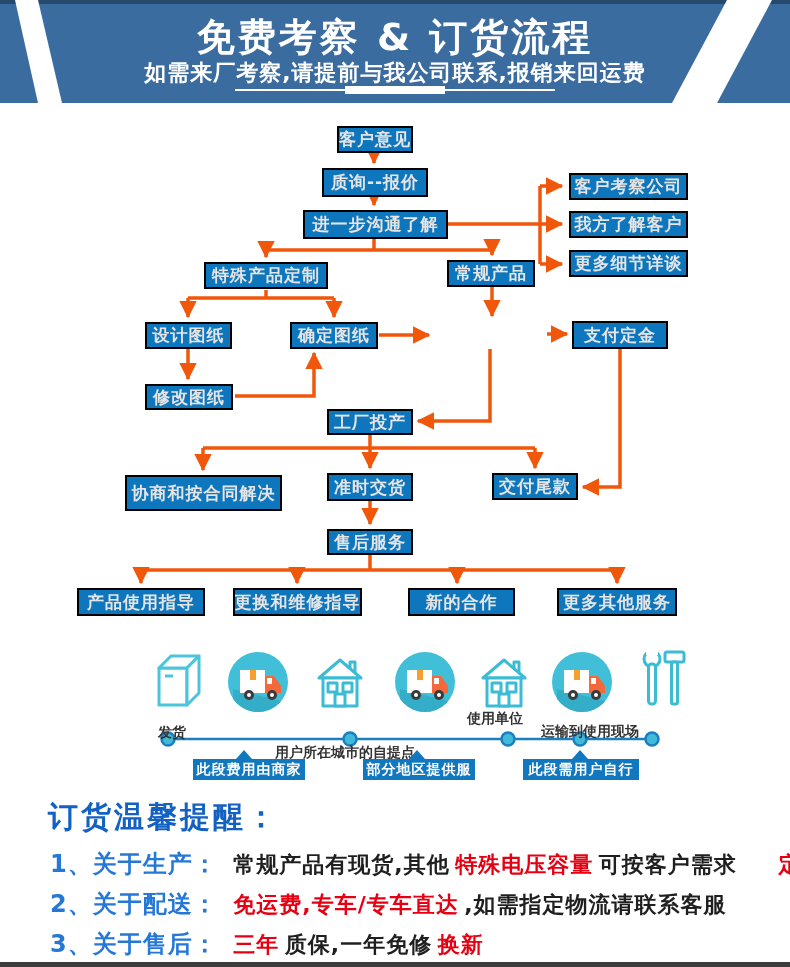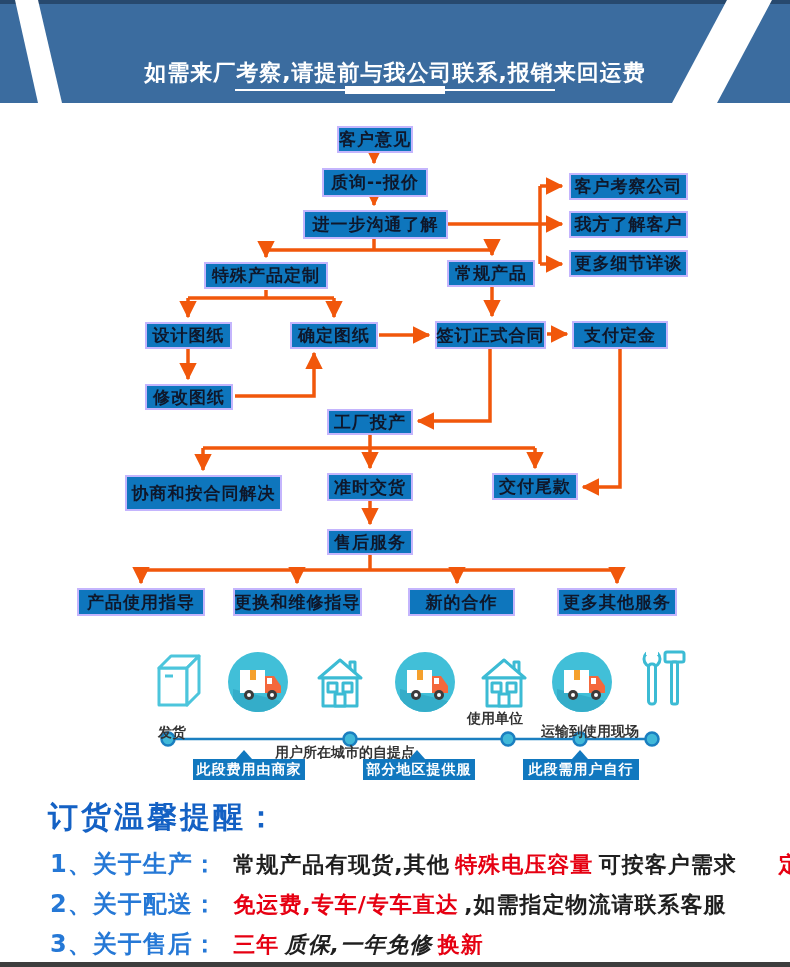--- a/index.html
+++ b/index.html
@@ -5,22 +5,22 @@
   html,body{margin:0;padding:0;background:#fff;}
   #page{position:relative;width:790px;height:967px;background:#fff;overflow:hidden;
         font-family:"DejaVu Sans","Liberation Sans",sans-serif;}
   
   #header{position:absolute;left:0;top:0;width:790px;height:103px;}
   .hd-title{position:absolute;left:0;top:12px;width:790px;text-align:center;color:#fff;
             font-size:38px;font-weight:bold;letter-spacing:3px;}
   .hd-sub{position:absolute;left:0;top:58px;width:790px;text-align:center;color:#fff;
           font-size:22px;font-weight:bold;letter-spacing:1px;}
   
-  .fb{position:absolute;box-sizing:border-box;background:#0e76bd;border:2px solid #c4b5fd;
-      color:#0f172a;font-size:17px;font-weight:bold;letter-spacing:1px;white-space:nowrap;
+  .fb{position:absolute;box-sizing:border-box;background:#0e76bd;border:2px solid #000000;
+      color:#e5e5e5;font-size:17px;font-weight:bold;letter-spacing:1px;white-space:nowrap;
       display:flex;align-items:center;justify-content:center;}
   
   .stop-label{position:absolute;transform:translateX(-50%);color:#333;font-size:14px;
               font-weight:bold;white-space:nowrap;}
   .tag{position:absolute;background:#1178bf;color:#fff;font-size:14px;font-weight:bold;
        height:21px;line-height:21px;text-align:center;letter-spacing:1px;}
   .tri{position:absolute;top:-9px;width:0;height:0;border-left:8px solid transparent;
        border-right:8px solid transparent;border-bottom:9px solid #1178bf;}
   .icon{position:absolute;}
   
@@ -39,20 +39,21 @@
 
   <div id="header">
     <svg width="790" height="103" viewBox="0 0 790 103">
       <rect x="0" y="0" width="790" height="103" fill="#3b6c9f"></rect>
       <rect x="0" y="0" width="790" height="4" fill="#27496e"></rect>
       <polygon points="15,0 38,0 62,103 38,103" fill="#ffffff"></polygon>
       <polygon points="727,0 772,0 717,103 672,103" fill="#ffffff"></polygon>
       <rect x="235" y="89" width="320" height="2" fill="#ffffff"></rect>
       <rect x="345" y="86" width="100" height="8" fill="#ffffff"></rect>
     </svg>
+    <div class="hd-title">免费考察 &amp; 订货流程</div>
     <div class="hd-sub">如需来厂考察,请提前与我公司联系,报销来回运费</div>
   </div>
 
   <svg width="790" height="790" viewBox="0 0 790 790" style="position:absolute;left:0;top:0;pointer-events:none;">
     <defs>
       <marker id="ah" markerWidth="5" markerHeight="5" refX="4.6" refY="2.5" orient="auto">
         <path d="M0,0 L5,2.5 L0,5 Z" fill="#f1570b"></path>
       </marker>
     </defs>
     <g stroke="#f1570b" stroke-width="3.5" fill="none">
@@ -102,21 +103,20 @@
   <div class="fb" style="left:337px;top:126px;width:76px;height:27px;">客户意见</div>
   <div class="fb" style="left:322px;top:168px;width:106px;height:29px;">质询--报价</div>
   <div class="fb" style="left:303px;top:210px;width:145px;height:29px;">进一步沟通了解</div>
   <div class="fb" style="left:569px;top:173px;width:119px;height:27px;">客户考察公司</div>
   <div class="fb" style="left:569px;top:211px;width:119px;height:27px;">我方了解客户</div>
   <div class="fb" style="left:569px;top:250px;width:119px;height:27px;">更多细节详谈</div>
   <div class="fb" style="left:204px;top:262px;width:124px;height:27px;">特殊产品定制</div>
   <div class="fb" style="left:447px;top:260px;width:88px;height:27px;">常规产品</div>
   <div class="fb" style="left:145px;top:322px;width:87px;height:27px;">设计图纸</div>
   <div class="fb" style="left:290px;top:322px;width:88px;height:27px;">确定图纸</div>
-  <div class="fb" style="left:435px;top:321px;width:111px;height:28px;">签订正式合同</div>
   <div class="fb" style="left:572px;top:321px;width:96px;height:28px;">支付定金</div>
   <div class="fb" style="left:145px;top:384px;width:88px;height:26px;">修改图纸</div>
   <div class="fb" style="left:327px;top:409px;width:86px;height:26px;">工厂投产</div>
   <div class="fb" style="left:125px;top:475px;width:157px;height:36px;">协商和按合同解决</div>
   <div class="fb" style="left:327px;top:473px;width:86px;height:28px;">准时交货</div>
   <div class="fb" style="left:492px;top:473px;width:86px;height:27px;">交付尾款</div>
   <div class="fb" style="left:327px;top:529px;width:86px;height:26px;text-align:center;">售后服务</div>
   <div class="fb" style="left:77px;top:588px;width:128px;height:28px;">产品使用指导</div>
   <div class="fb" style="left:233px;top:588px;width:129px;height:28px;">更换和维修指导</div>
   <div class="fb" style="left:408px;top:588px;width:107px;height:28px;">新的合作</div>
@@ -253,18 +253,18 @@
 
   <div class="note-row" style="top:888px;">
     <span class="note-label">2、关于配送：</span>
     <span class="note-seg" style="color: rgb(230, 0, 18);">免运费,专车/专车直达</span>
     <span class="note-seg" style="color: rgb(31, 31, 31);">,如需指定物流请联系客服</span>
   </div>
 
   <div class="note-row" style="top:928px;">
     <span class="note-label">3、关于售后：</span>
     <span class="note-seg" style="color: rgb(230, 0, 18);">三年</span>
-    <span class="note-seg" style="color: rgb(31, 31, 31); font-style: italic;">质保,一年免修</span>
+    <span class="note-seg" style="color: rgb(31, 31, 31);">质保,一年免修</span>
     <span class="note-seg" style="color: rgb(230, 0, 18);">换新</span>
   </div>
 
   <div id="bottom-bar"></div>
 </div>
 
 </body></html>

